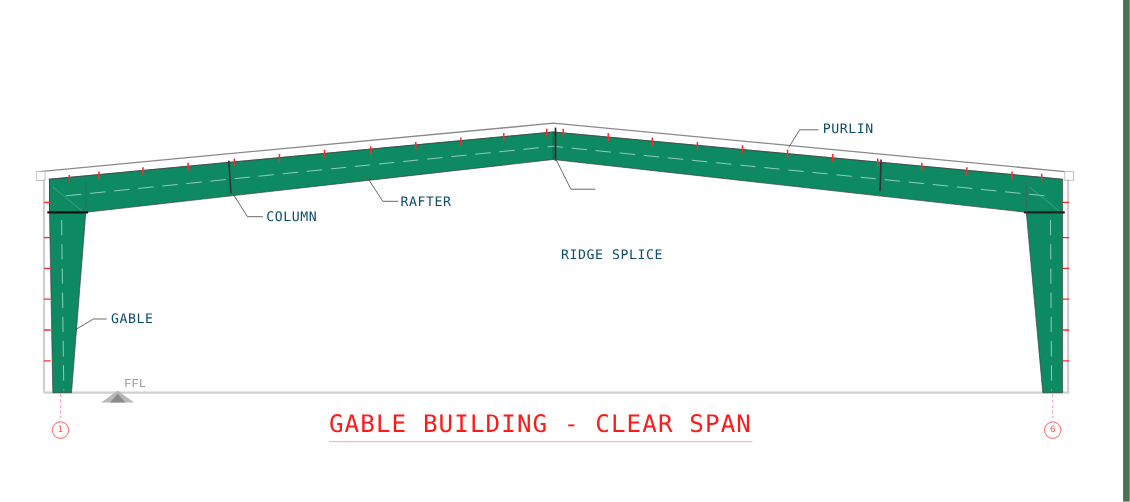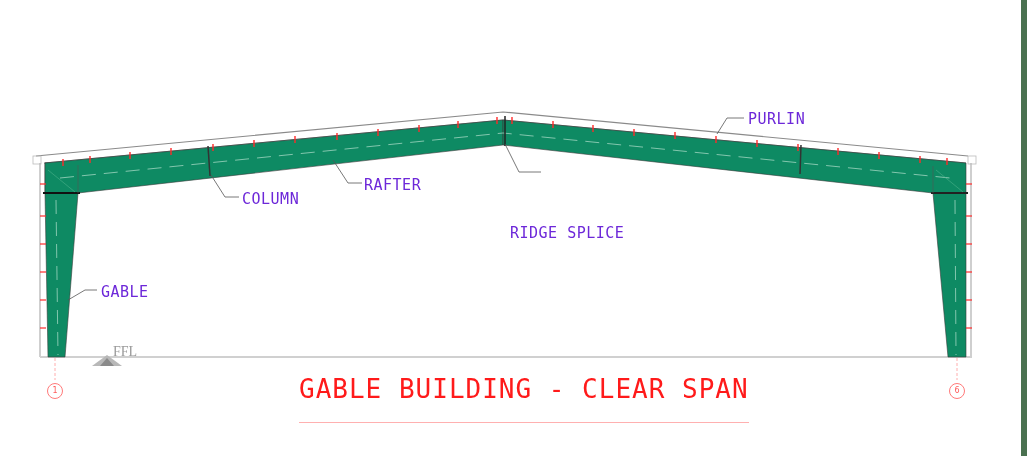--- a/index.html
+++ b/index.html
@@ -1,21 +1,21 @@
 <!DOCTYPE html>
 <html><head>
 <meta charset="utf-8">
 <style>
   html, body { margin: 0; padding: 0; }
   body { width: 1027px; height: 456px; background: #ffffff; position: relative; overflow: hidden; font-family: "DejaVu Sans Mono", monospace; }
   #canvas { position: absolute; left: 0; top: 0; width: 1027px; height: 456px; }
   .side-strip { position: absolute; left: 1021px; top: 0; width: 6px; height: 456px; background: #4a7150; }
-  .lbl { position: absolute; color: #6d28d9; font-family: "DejaVu Sans Mono", monospace; font-size: 15px; letter-spacing: 0.5px; white-space: nowrap; }
-  .title { position: absolute; left: 299px; top: 374px; color: #ff1a1a; font-family: "DejaVu Sans Mono", monospace; font-size: 26px; letter-spacing: 1px; white-space: nowrap; border-bottom: 1px solid #ffb0b0; padding-bottom: 18px; }
-  .ffl { position: absolute; left: 113px; top: 344px; color: #9a9a9a; font-family: Liberation Serif, serif; font-size: 14px; }
+  .lbl { position: absolute; color: #0c4a6e; font-family: "DejaVu Sans Mono", monospace; font-size: 12px; letter-spacing: 0.5px; white-space: nowrap; }
+  .title { position: absolute; left: 299px; top: 374px; color: #ff1a1a; font-family: "DejaVu Sans Mono", monospace; font-size: 22px; letter-spacing: 1px; white-space: nowrap; border-bottom: 1px solid #ffb0b0; padding-bottom: 2px; }
+  .ffl { position: absolute; left: 113px; top: 344px; color: #9a9a9a; font-family: Liberation Mono, monospace; font-size: 11px; }
   .grid-bubble { position: absolute; width: 14px; height: 14px; border: 1px solid #ff7a7a; border-radius: 50%; color: #ff5a5a; font-family: "DejaVu Sans", sans-serif; font-size: 8px; line-height: 14px; text-align: center; }
 </style>
 </head>
 <body>
 
 <div class="side-strip"></div>
 
 <svg id="canvas" viewBox="0 0 1027 456" xmlns="http://www.w3.org/2000/svg">
 
   <line x1="40" y1="357" x2="972" y2="357" stroke="#d0d0d0" stroke-width="2"></line>

